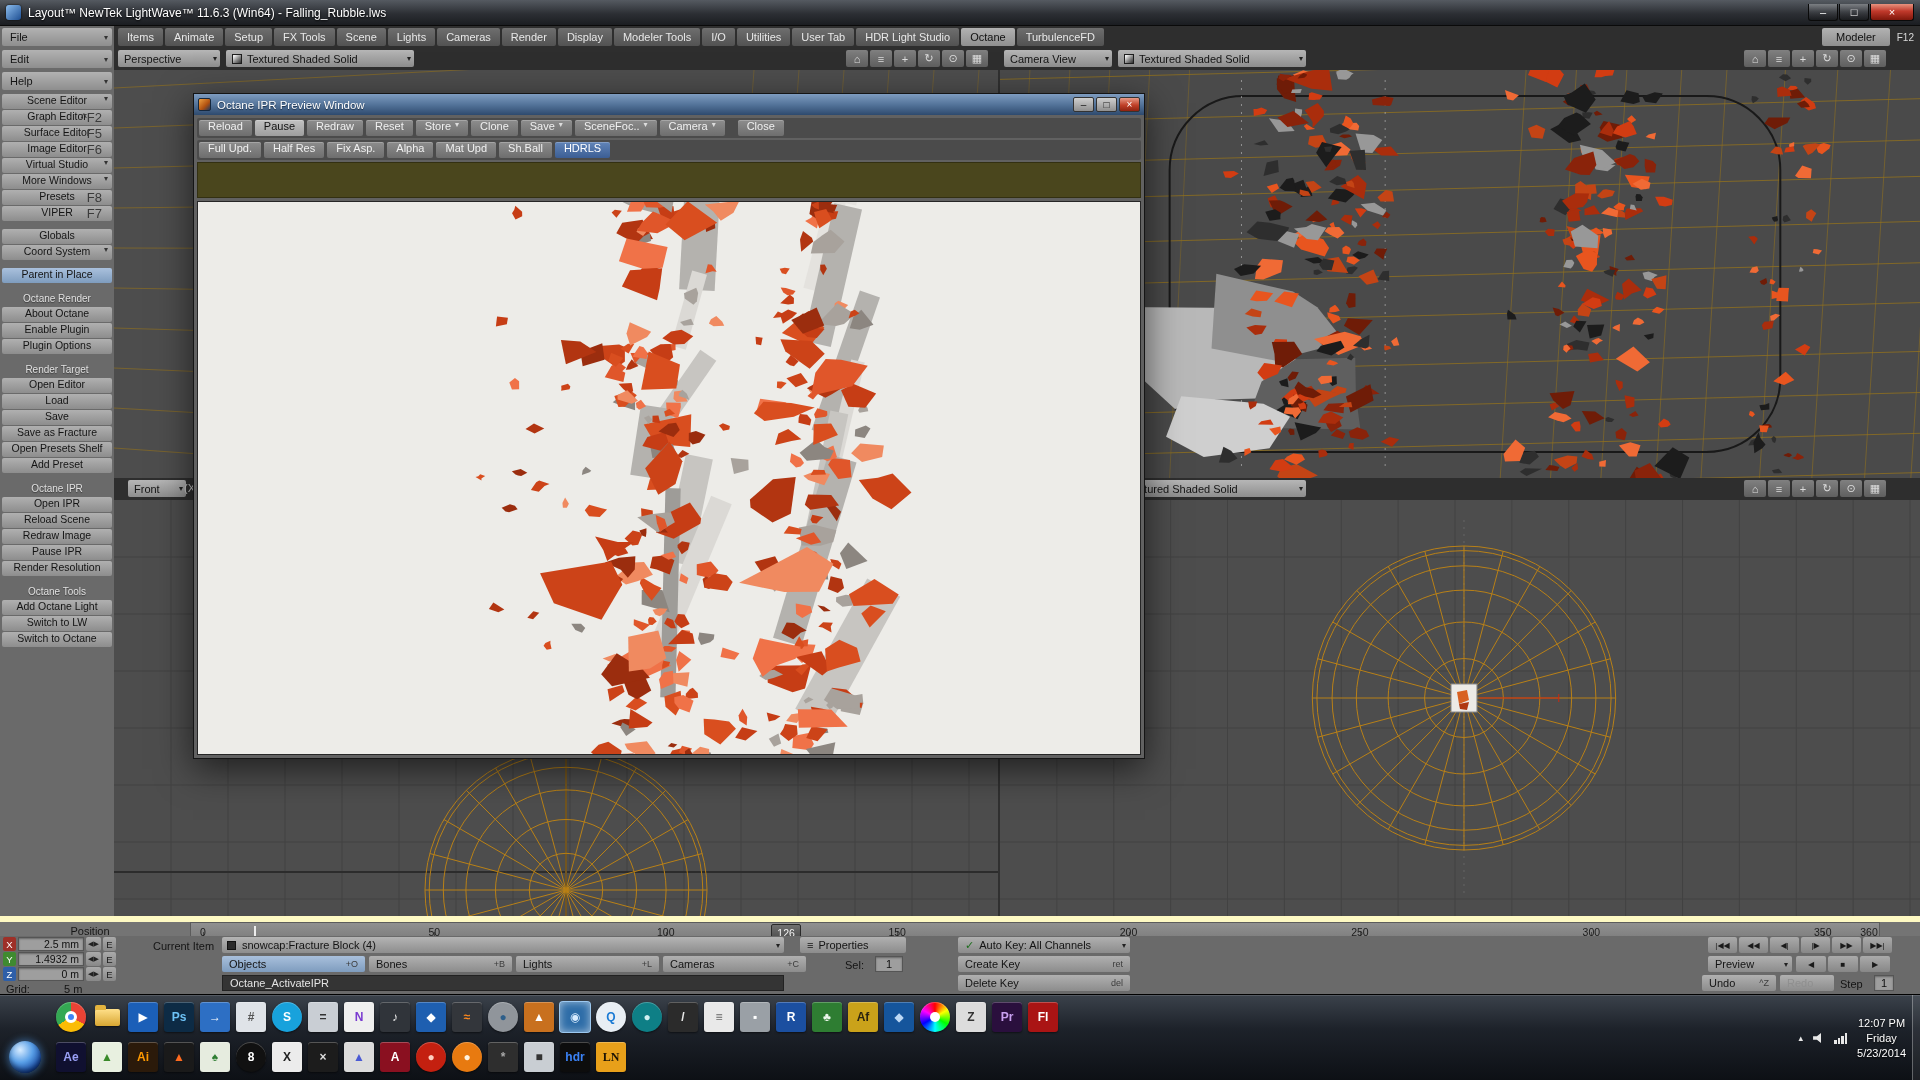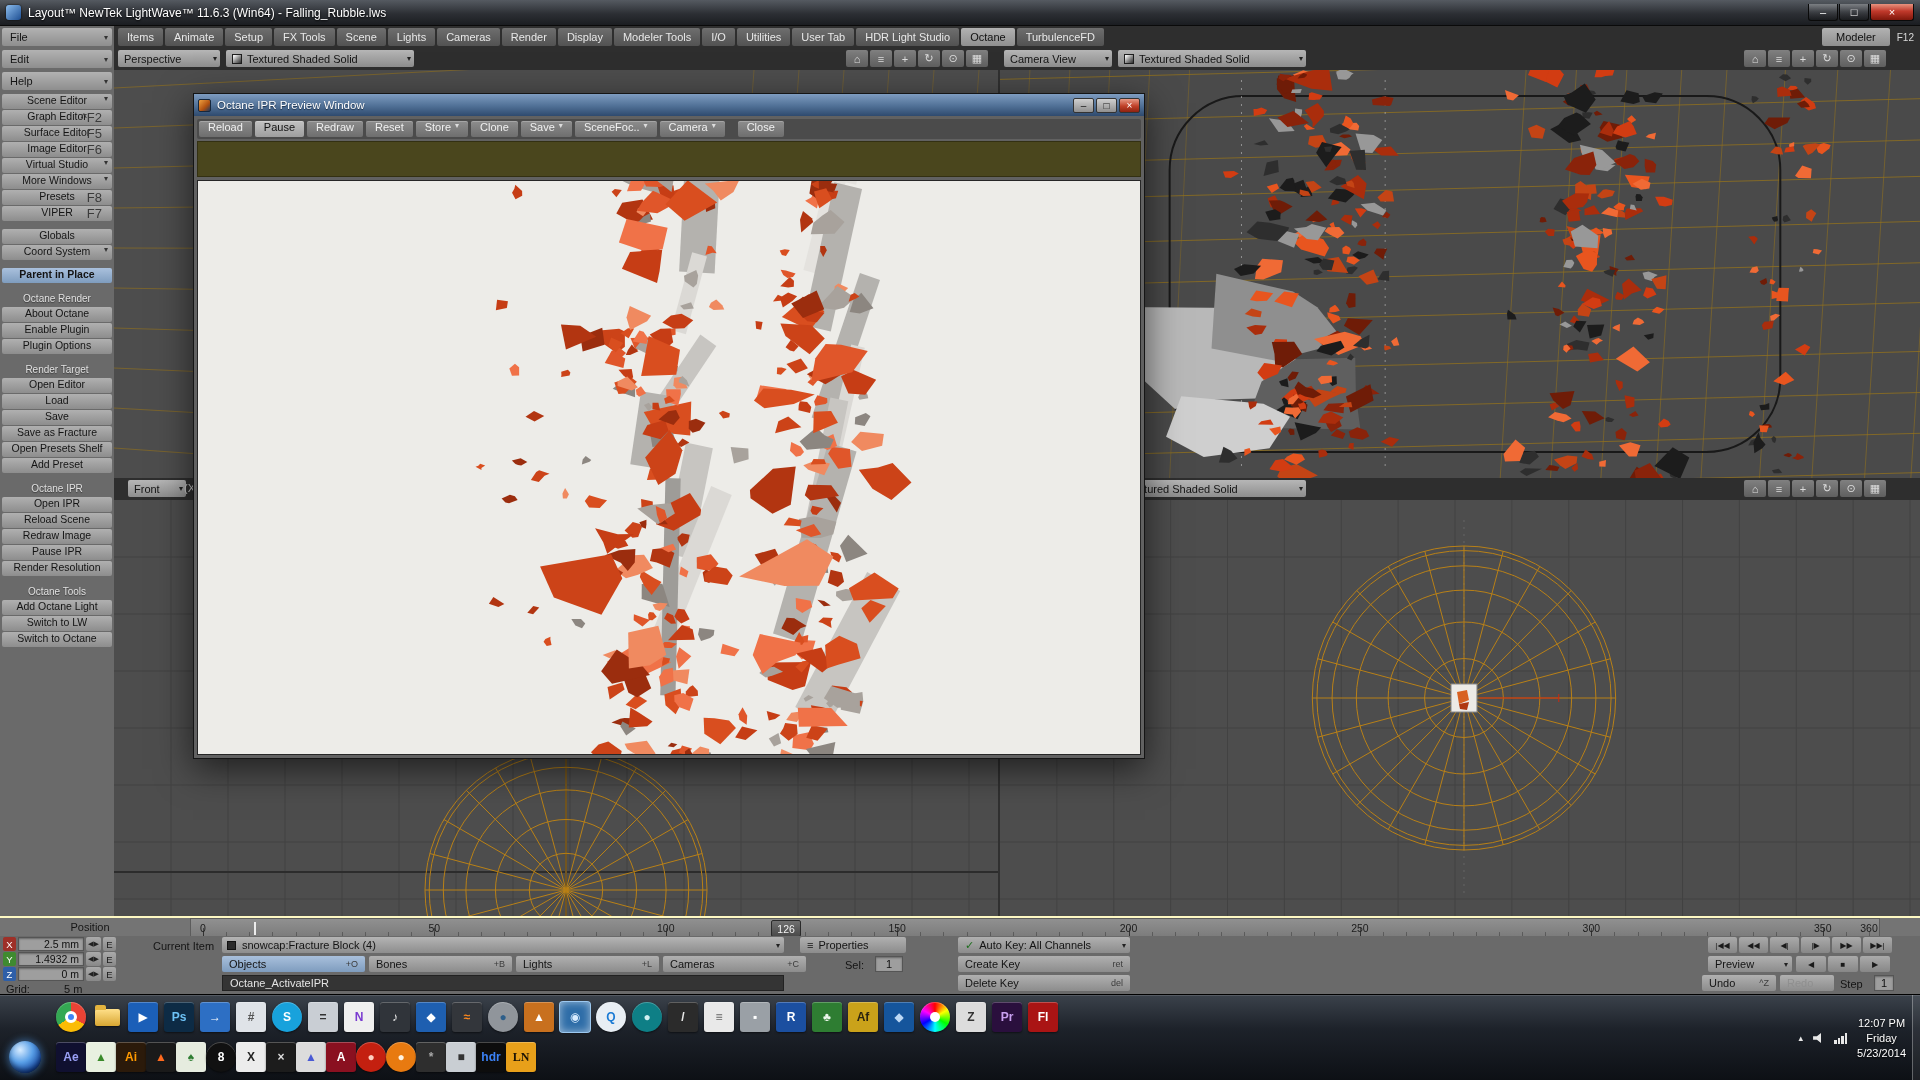--- a/index.html
+++ b/index.html
@@ -47,21 +47,21 @@
 
 #sidebar{position:absolute;left:0;top:26px;width:114px;height:890px;background:#6a6a6a;z-index:3;padding-top:2px;}
 .menubtn{position:relative;width:110px;height:18px;margin:0 2px 4px 2px;
   background:linear-gradient(#b2b2b2,#8e8e8e);border-radius:2px;font-size:11px;color:#141414;
   display:flex;align-items:center;justify-content:flex-start;padding-left:8px;}
 .menubtn::after,.sbbtn.arrow::after{content:"▾";position:absolute;right:4px;font-size:8px;color:#333;}
 .sbbtn{position:relative;width:110px;height:15px;margin:0 2px 1px 2px;
   background:linear-gradient(#b0b0b0,#8d8d8d);border-radius:2px;font-size:10.5px;color:#141414;
   display:flex;align-items:flex-start;justify-content:center;white-space:nowrap;}
 .sbbtn .key{position:absolute;right:10px;font-size:13px;color:#3b3b3b;}
-.sbbtn.active{background:linear-gradient(#aac1dd,#7e9cbe);font-weight:bold;}
+.sbbtn.active{background:linear-gradient(#aac1dd,#7e9cbe);}
 .stitle{height:13px;margin:2px 0 1px;text-align:center;font-size:10px;color:#e0e0e0;text-shadow:0 1px 1px #3a3a3a;}
 .sgap{height:7px;}
 
 
 #viewports{position:absolute;left:114px;top:70px;width:1806px;height:846px;background:#4d4d4d;z-index:1;}
 #vp-tl{position:absolute;left:0;top:0;width:884px;height:408px;overflow:hidden;background:#4d4d4d;}
 #vp-tr{position:absolute;left:884px;top:0;width:922px;height:408px;overflow:hidden;background:#4a4a4a;border-left:2px solid #303030;}
 #vp-btoolbar{position:absolute;left:0;top:408px;width:1806px;height:22px;background:#2e2e2e;}
 #vp-bl{position:absolute;left:0;top:430px;width:884px;height:416px;overflow:hidden;background:#4d4d4d;}
 #vp-br{position:absolute;left:884px;top:430px;width:922px;height:416px;overflow:hidden;background:#4d4d4d;border-left:2px solid #303030;}
@@ -88,21 +88,21 @@
 .ibtn.igap{margin-left:10px;}
 .iarr{font-size:8px;color:#ddd;}
 .iinfo{height:36px;background:#4a461d;border:1px solid #333012;margin-bottom:3px;padding:2px 6px;
   font-size:11px;line-height:15px;color:#e6de6e;white-space:pre;overflow:hidden;}
 .ilab{color:#aaa44e;margin-right:8px;}
 .iimg{flex:1;border:1px solid #262626;overflow:hidden;background:#edece8;}
 .iimg svg{display:block;width:100%;height:100%;}
 
 
 #timelinebar{position:absolute;left:0;top:916px;width:1920px;height:20px;background:#747474;
-  border-top:2px solid #fef9c3;z-index:2;}
+  border-top:6px solid #fef9c3;z-index:2;}
 #pos-label{position:absolute;left:30px;top:3px;width:120px;text-align:center;font-size:11px;color:#161616;}
 #ruler{position:absolute;left:190px;top:0;width:1690px;height:20px;border:1px solid #5c5c5c;
   background-image:
     repeating-linear-gradient(90deg,rgba(0,0,0,.45) 0 1px,transparent 1px 231.39px),
     repeating-linear-gradient(90deg,rgba(0,0,0,.28) 0 1px,transparent 1px 23.139px),
     linear-gradient(#909090,#7b7b7b);
   background-size:1667px 9px,1667px 5px,100% 100%;
   background-position:12px bottom,12px bottom,0 0;
   background-repeat:no-repeat;}
 .ttick{position:absolute;top:3px;width:30px;text-align:center;font-size:10.5px;color:#1c1c1c;}
@@ -144,21 +144,21 @@
   color:#1a1a1a;font-size:8px;display:flex;align-items:center;justify-content:center;}
 
 
 #taskbar{position:absolute;left:0;top:994px;width:1920px;height:86px;
   background:linear-gradient(#3b424b,#1d222a 40%,#0d1015);border-top:1px solid #000;
   box-shadow:inset 0 1px 0 rgba(255,255,255,.13);z-index:30;}
 #start-orb{position:absolute;left:9px;top:46px;width:32px;height:32px;border-radius:50%;
   background:radial-gradient(circle at 35% 28%,#d8ecff,#5aa0e8 40%,#15459c 75%,#081f4e);
   box-shadow:0 0 7px 2px rgba(90,170,255,.4),inset 0 -3px 5px rgba(0,0,0,.45);}
 #tb-row1{position:absolute;left:56px;top:7px;display:flex;gap:6px;}
-#tb-row2{position:absolute;left:56px;top:47px;display:flex;}
+#tb-row2{position:absolute;left:56px;top:47px;display:flex;gap:6px;}
 .ticon{width:30px;height:30px;border-radius:3px;display:flex;align-items:center;justify-content:center;
   font-size:12px;font-weight:bold;box-shadow:inset 0 1px 0 rgba(255,255,255,.25),0 1px 2px rgba(0,0,0,.5);
   position:relative;background:#555;color:#eee;}
 .ticon.circle{border-radius:50%;}
 .ticon.active{box-shadow:0 0 0 1px #9cc8f0,inset 0 0 9px rgba(255,255,255,.55),0 1px 2px rgba(0,0,0,.5);}
 .ticon.chrome{background:conic-gradient(#ea4335 0 33%,#fbbc05 0 66%,#34a853 0 100%);border-radius:50%;}
 .chrome-core{width:12px;height:12px;border-radius:50%;background:#4285f4;border:3px solid #fff;}
 .ticon.folder{background:transparent;box-shadow:none;}
 .folder-shape{width:25px;height:17px;background:linear-gradient(#ffe08a,#d8a632);border-radius:2px;position:relative;
   box-shadow:0 1px 2px rgba(0,0,0,.6);}
@@ -896,20 +896,43 @@
             <span class="iarr">▾</span>
           </div>
           <div class="ibtn">
             <span>Camera</span>
             <span class="iarr">▾</span>
           </div>
           <div class="ibtn igap">
             <span>Close</span>
           </div>
         </div>
+      <div class="irow" id="ipr-row2">
+          <div class="ibtn">
+            <span>Full Upd.</span>
+          </div>
+          <div class="ibtn">
+            <span>Half Res</span>
+          </div>
+          <div class="ibtn">
+            <span>Fix Asp.</span>
+          </div>
+          <div class="ibtn">
+            <span>Alpha</span>
+          </div>
+          <div class="ibtn">
+            <span>Mat Upd</span>
+          </div>
+          <div class="ibtn">
+            <span>Sh.Ball</span>
+          </div>
+          <div class="ibtn ihl">
+            <span>HDRLS</span>
+          </div>
+        </div>
       <div class="iinfo">
         <div><span class="ilab">IPR Info:</span><span>Samples: 1035  -  MS/Sec.: 22.49  -  R.Time: 00:00:23 - Memory(used/free): 13/1663  -  Meshes/Tris: 10/22600</span></div>
         
       </div>
       <div class="iimg">
         <svg id="ipr-canvas" viewBox="0 0 944 553" preserveAspectRatio="none">
             <rect x="0" y="0" width="944" height="553" fill="#edece8"></rect>
             <polygon points="419.08867941307835,-2.975945770740509 479.7420558008803,-132.34833565974336 493.3324325823943,-125.97678884911059 432.67905619459236,3.3956010398922523" fill="#9e9c98"></polygon>
             <polygon points="482.1395878198091,87.32593989744782 487.4175547457836,-9.642559465489114 523.0048384644385,-7.705554070063512 517.726871538464,89.26294529287343" fill="#b4b2ae"></polygon>
             <polygon points="474.0960632550996,143.83654622919858 495.2208072193306,68.69618321210629 510.0341744976612,72.86077037189509 488.90943053343017,148.00113338898737" fill="#dbd9d5"></polygon>

